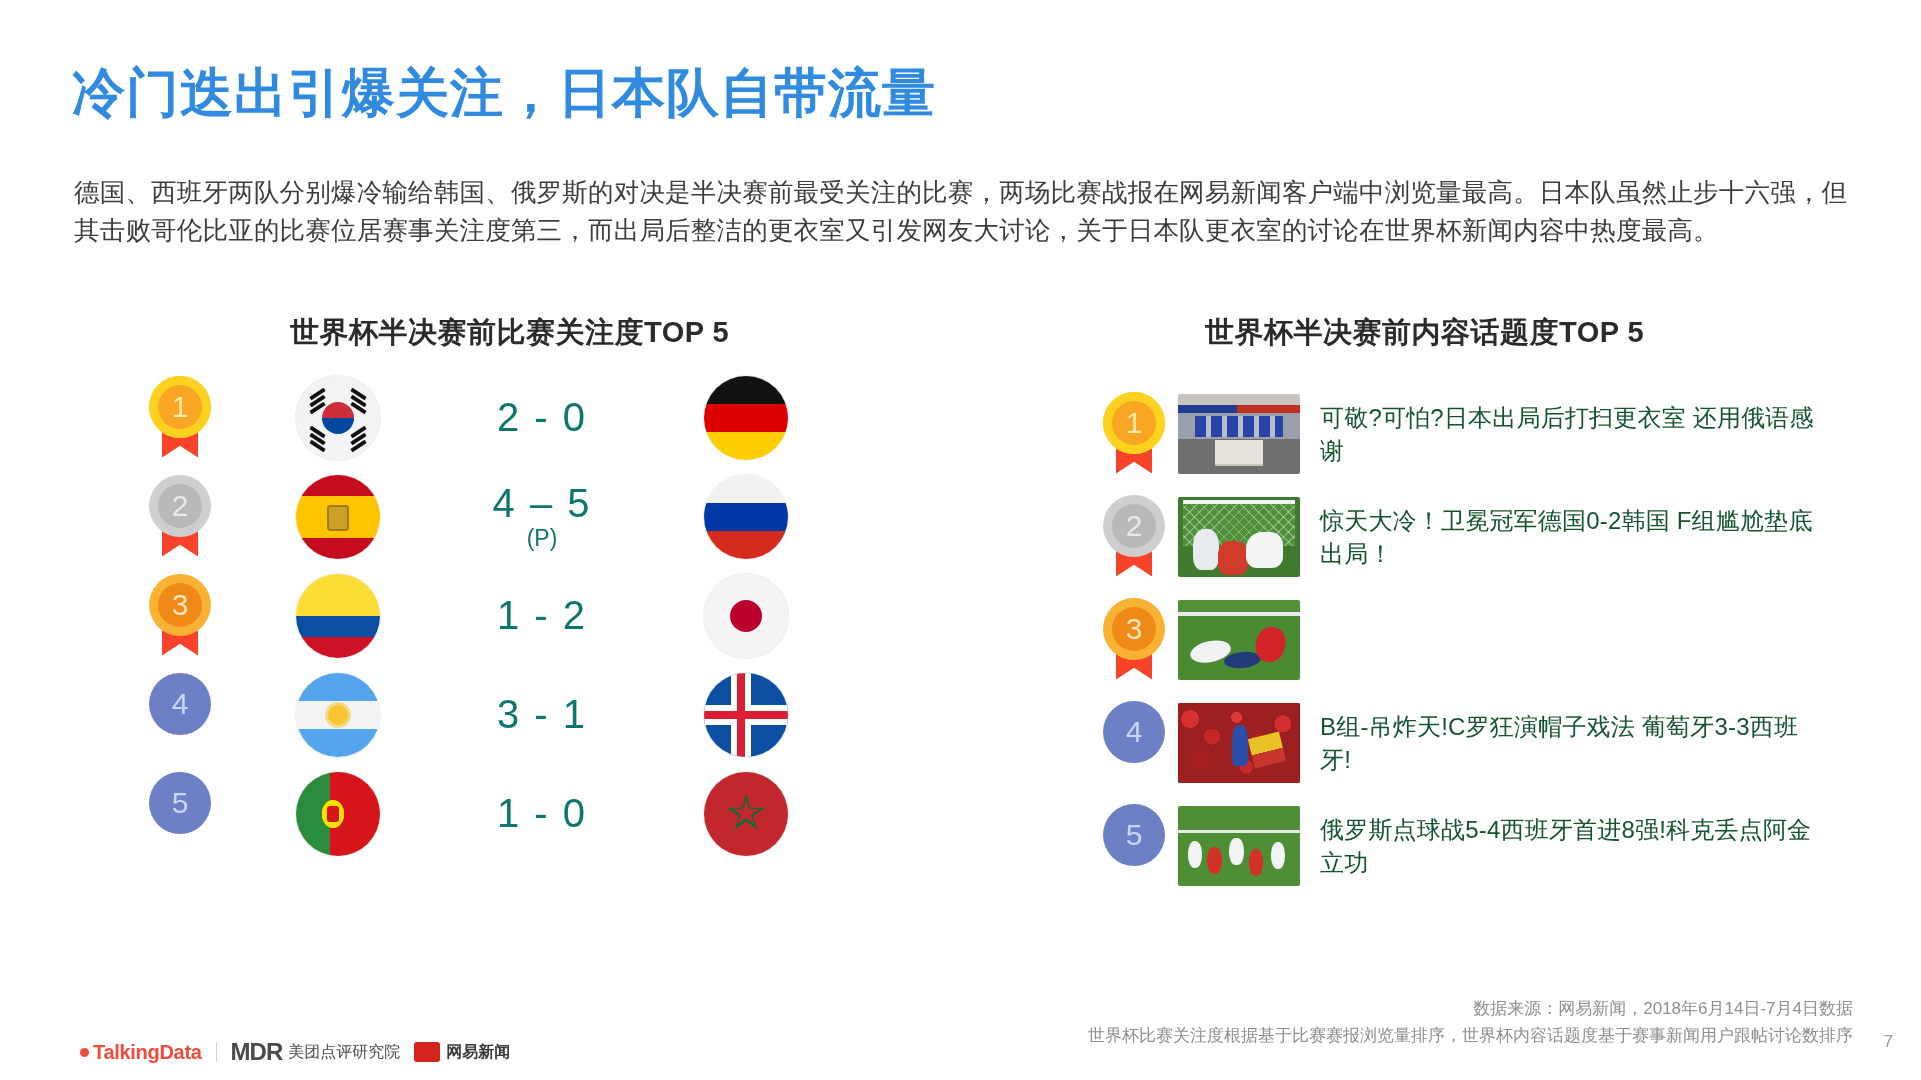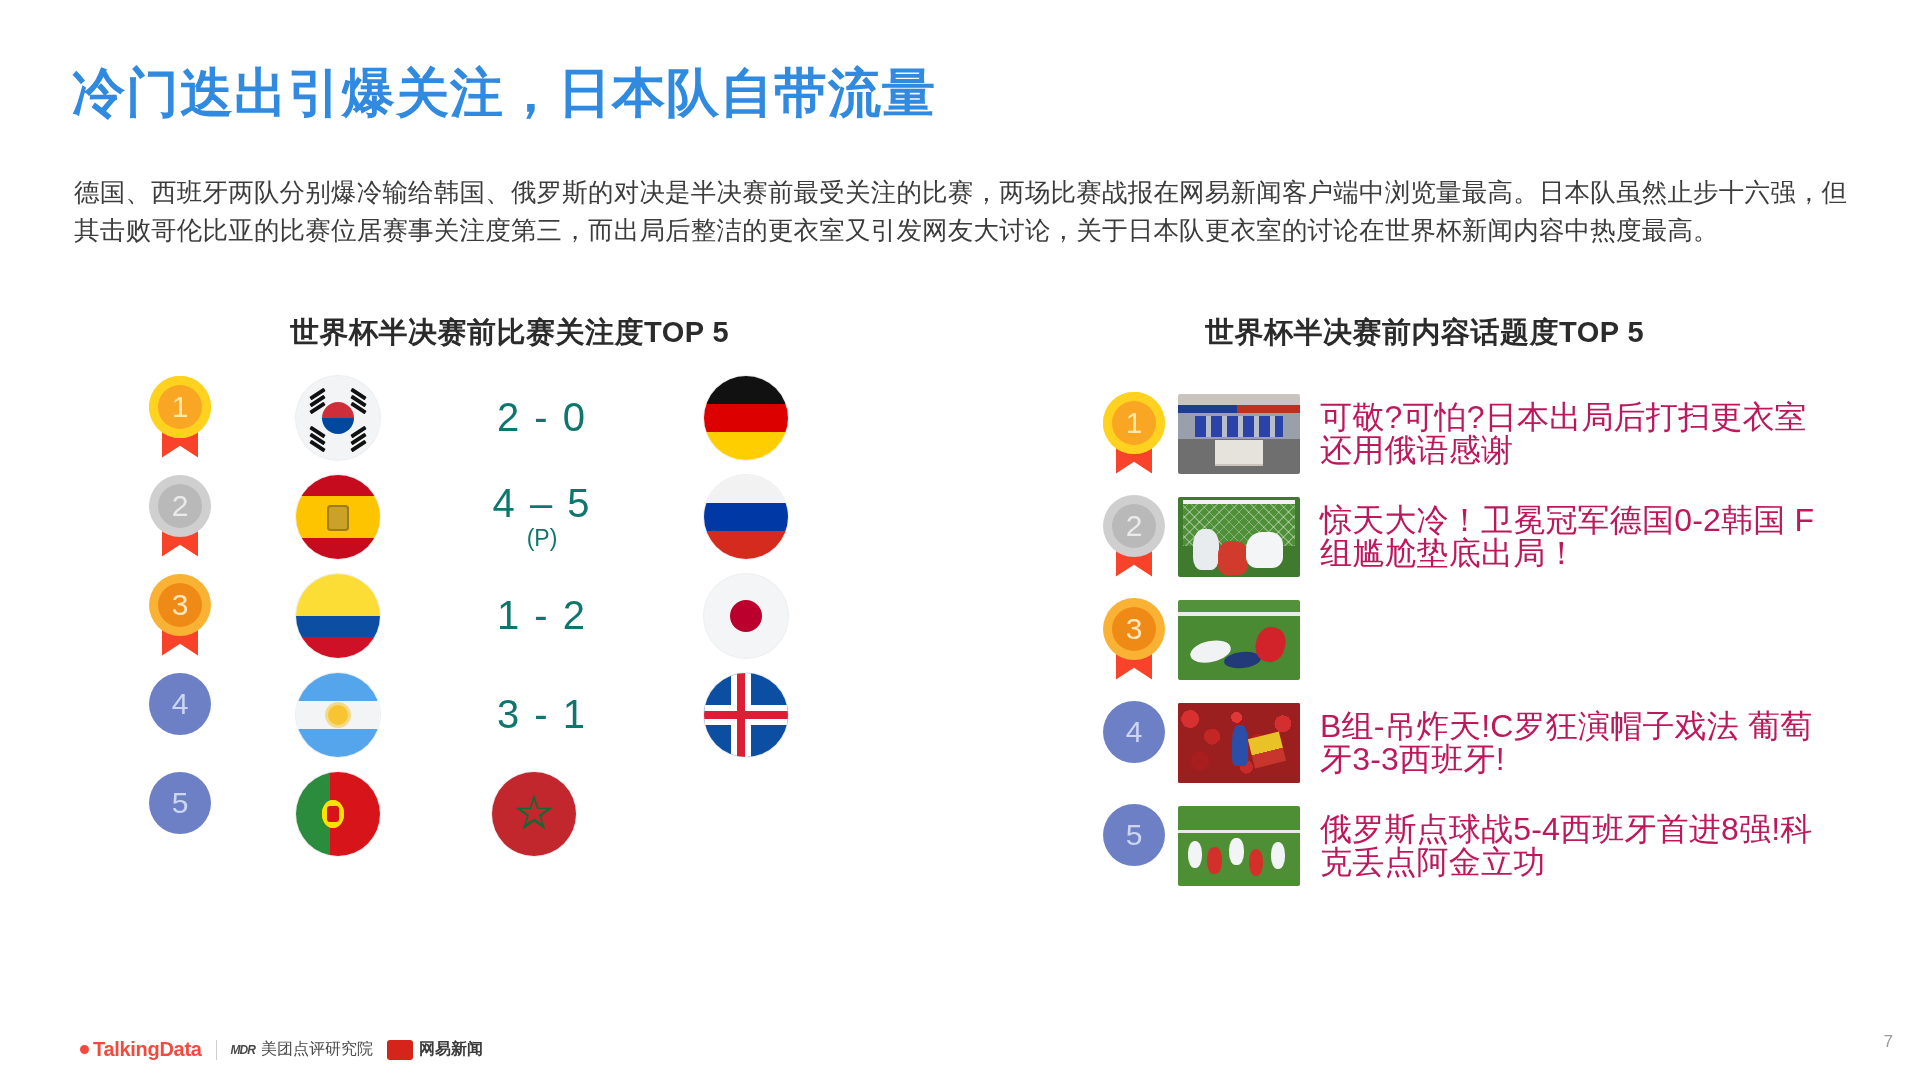--- a/index.html
+++ b/index.html
@@ -113,21 +113,21 @@
 
   
   .news-list { position: absolute; left: 1090px; top: 382px; width: 760px; }
   .news-row { position: relative; height: 103px; display: flex; align-items: center; }
   .news-row .badge-cell { width: 88px; display: flex; justify-content: center; }
   .thumb {
     width: 122px; height: 80px; flex: 0 0 122px; margin-right: 20px;
     border-radius: 2px; overflow: hidden; position: relative; background: #5d6b55;
   }
   .news-title {
-    font-size: 32px; line-height: 33px; color: #be185d; letter-spacing: 0.2px;
+    font-size: 24px; line-height: 33px; color: #14532d; letter-spacing: 0.2px;
     max-width: 500px;
   }
 
   
   .t-locker { background: linear-gradient(180deg,#c9c4bd 0 22%, #9aa0ab 22% 56%, #6f6f70 56% 100%); }
   .t-locker .strip { position:absolute; left:0; top:14%; width:100%; height:11%;
                      background: linear-gradient(90deg,#1f3d8f 0 48%, #c03020 48% 100%); }
   .t-locker .seats { position:absolute; left:14%; top:28%; width:72%; height:26%;
                      background: repeating-linear-gradient(90deg,#2b43a8 0 11px,#b8bdc6 11px 16px); }
   .t-locker .table { position:absolute; left:30%; top:58%; width:40%; height:30%; background:#e6e3dc;
@@ -181,21 +181,21 @@
     position: absolute; right: 28px; top: 1032px; font-size: 17px; color: #9a9a9a;
   }
   .logo-bar {
     position: absolute; left: 80px; top: 1038px; display: flex; align-items: center; gap: 14px;
   }
   .logo-td { display: flex; align-items: center; gap: 4px; }
   .logo-td .dot { width: 9px; height: 9px; border-radius: 50%; background: #f04b3c; display:block; }
   .logo-td .txt { font-size: 20px; font-weight: bold; color: #f04b3c; letter-spacing: -0.3px; text-align: right; }
   .logo-sep { width: 1px; height: 20px; background: #cfcfcf; }
   .logo-mdr { display: flex; align-items: center; gap: 6px; }
-  .logo-mdr .m { font-size: 12px; font-weight: bold; color: #4a4a4a; letter-spacing: -1px; font-style: italic; }
+  .logo-mdr .m { font-size: 24px; font-weight: bold; color: #4a4a4a; letter-spacing: -1px; }
   .logo-mdr .cn { font-size: 16px; color: #4a4a4a; }
   .logo-ne { display: flex; align-items: center; gap: 6px; }
   .logo-ne .mark { width: 26px; height: 20px; background: #d4241c; border-radius: 3px; display:block; }
   .logo-ne .cn { font-size: 16px; color: #3a3a3a; font-weight: bold; }
 </style>
 </head>
 <body>
 
 <div class="slide">
 
@@ -325,20 +325,24 @@
           </div>
         </div>
       </div>
       <div class="flag-cell">
         <div class="flag f-pt">
           <span class="shield">
               <i></i>
             </span>
         </div>
       </div>
+      <div class="score-cell">
+        <span>1 - 0</span>
+        <span class="sub"></span>
+      </div>
       <div class="flag-cell">
         <div class="flag f-ma">
           <span class="star"></span>
         </div>
       </div>
     </div>
 
   </div>
 
   <div class="news-list">
@@ -428,20 +432,24 @@
         <span class="p r" style="left:24%;top:52%"></span>
         <span class="p" style="left:42%;top:40%"></span>
         <span class="p r" style="left:58%;top:54%"></span>
         <span class="p" style="left:76%;top:46%"></span>
       </div>
       <div class="news-title">俄罗斯点球战5-4西班牙首进8强!科克丢点阿金立功</div>
     </div>
 
   </div>
 
+  <div class="source-block">
+    <div>数据来源：网易新闻，2018年6月14日-7月4日数据</div>
+    <div>世界杯比赛关注度根据基于比赛赛报浏览量排序，世界杯内容话题度基于赛事新闻用户跟帖讨论数排序</div>
+  </div>
   <div class="page-num">7</div>
 
   <div class="logo-bar">
     <div class="logo-td">
       <span class="dot"></span>
       <span class="txt">TalkingData</span>
     </div>
     <span class="logo-sep"></span>
     <div class="logo-mdr">
       <span class="m">MDR</span>

